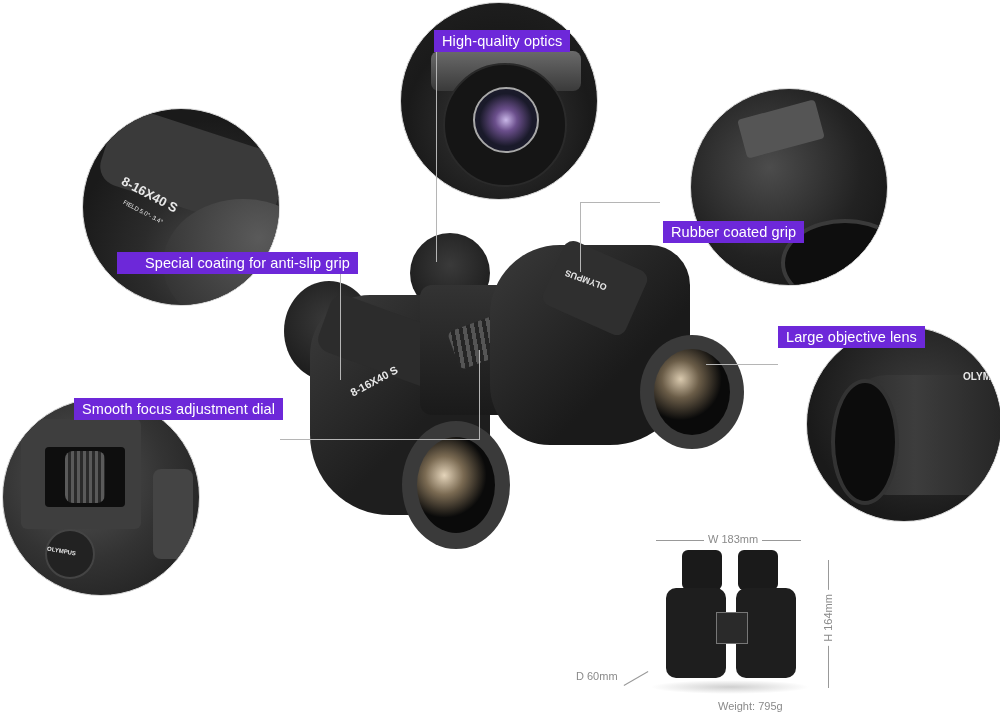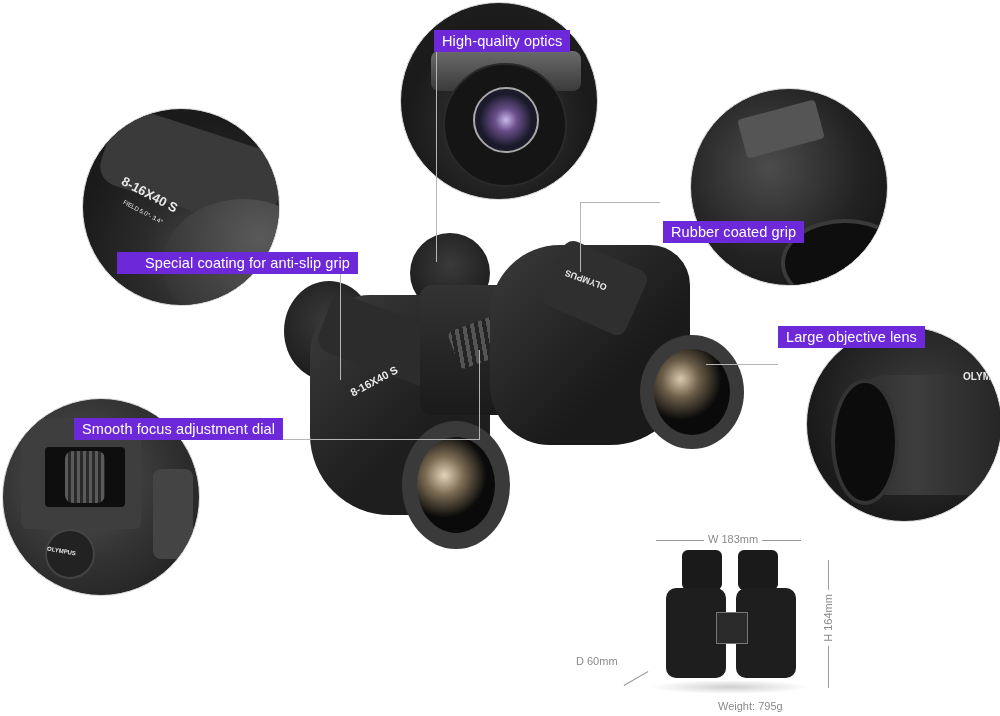--- a/index.html
+++ b/index.html
@@ -79,32 +79,32 @@
 <div class="line" style="left:580px;top:202px;width:80px;height:1px;"></div>
 <div class="line" style="left:580px;top:202px;width:1px;height:70px;"></div>
 <div class="line" style="left:706px;top:364px;width:72px;height:1px;"></div>
 <div class="line" style="left:280px;top:439px;width:200px;height:1px;"></div>
 <div class="line" style="left:479px;top:350px;width:1px;height:90px;"></div>
 
 <div class="label" style="left:434px;top:30px;">High-quality optics</div>
 <div class="label" style="left:117px;top:252px;padding-left:28px;">Special coating for anti-slip grip</div>
 <div class="label" style="left:663px;top:181px;margin-top:40px;">Rubber coated grip</div>
 <div class="label" style="left:778px;top:326px;">Large objective lens</div>
-<div class="label" style="left:74px;top:418px;text-align:center;">Smooth focus adjustment dial</div>
+<div class="label" style="left:74px;top:398px;text-align:center;">Smooth focus adjustment dial</div>
 
 <div class="abs" style="left:600px;top:528px;width:260px;height:188px;">
 
   <div class="line" style="left:56px;top:12px;width:145px;height:1px;background:#999;"></div>
   <div class="spec-text" style="left:104px;top:5px;background:#fff;padding:0 4px;">W 183mm</div>
 
   <div class="line" style="left:228px;top:32px;width:1px;height:128px;background:#999;"></div>
   <div class="spec-text" style="left:200px;top:84px;transform:rotate(-90deg);background:#fff;padding:0 4px;">H 164mm</div>
 
   <div class="line" style="left:22px;top:150px;width:28px;height:1px;background:#999;transform:rotate(-30deg);"></div>
-  <div class="spec-text" style="left:-24px;top:127px;">D 60mm</div>
+  <div class="spec-text" style="left:-24px;top:142px;">D 60mm</div>
 
   <div class="abs" style="left:82px;top:22px;width:40px;height:40px;background:#1a1a1a;border-radius:6px;"></div>
   <div class="abs" style="left:138px;top:22px;width:40px;height:40px;background:#1a1a1a;border-radius:6px;"></div>
   <div class="abs" style="left:66px;top:60px;width:60px;height:90px;background:#1e1e1e;border-radius:10px;"></div>
   <div class="abs" style="left:136px;top:60px;width:60px;height:90px;background:#1e1e1e;border-radius:10px;"></div>
   <div class="abs" style="left:116px;top:84px;width:30px;height:30px;background:#2a2a2a;border:1px solid #777;"></div>
   <div class="abs" style="left:50px;top:152px;width:160px;height:14px;border-radius:50%;background:radial-gradient(#cfcfcf,#ffffff 70%);"></div>
   <div class="spec-text" style="left:118px;top:172px;">Weight: 795g</div>
 </div>
 

